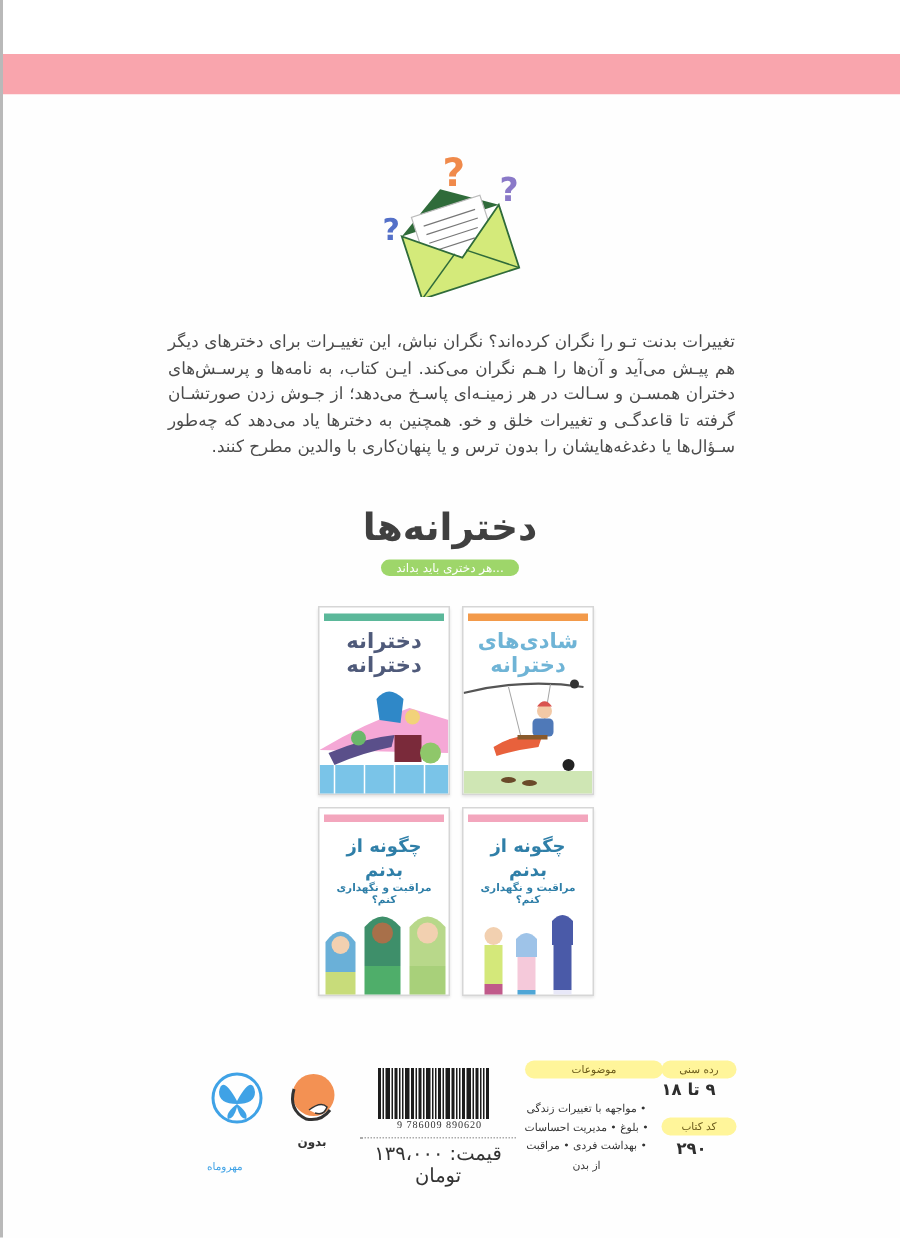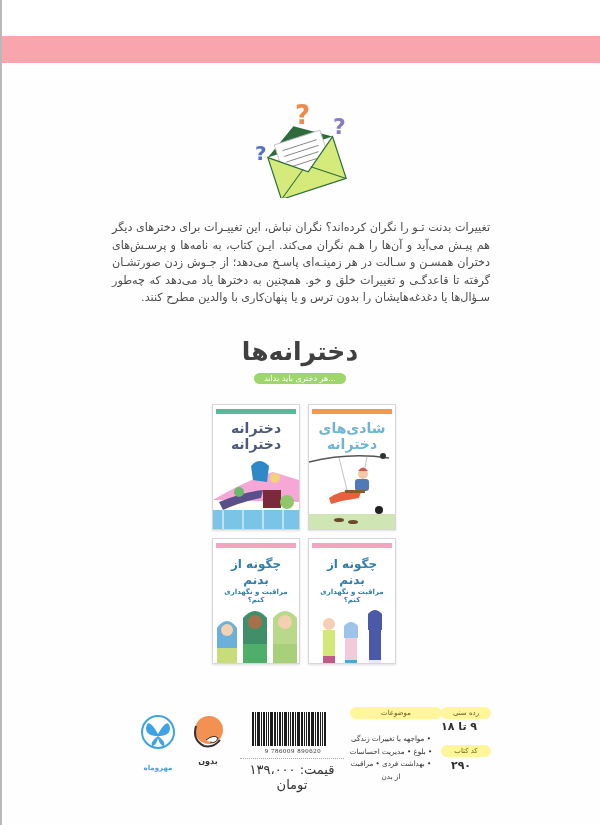--- a/index.html
+++ b/index.html
@@ -45,21 +45,21 @@
 
   .barcode { position:absolute; left:252px; top:712px; width:86px; height:34px; display:flex; align-items:stretch; gap:1px; }
   .barcode span { display:block; background:#1d1d1d; }
   .isbn { position:absolute; left:245px; top:747px; width:96px; font-family:Liberation Serif, serif; font-size:6.8px; letter-spacing:0.6px; color:#333; text-align:center; }
   .dotted { position:absolute; left:240px; top:758px; width:104px; border-top:1px dotted #aaa; }
   .price { position:absolute; left:240px; top:762px; width:104px; font-size:13px; direction:rtl; text-align:center; color:#333; }
 
   .logo-mehrsa { position:absolute; left:188px; top:712px; width:40px; }
   .logo-mehrsa .name { font-size:8px; text-align:center; font-weight:bold; color:#333; margin-top:1px; direction:rtl; }
   .logo-mehrvamah { position:absolute; left:138px; top:712px; width:40px; }
-  .logo-mehrvamah .name { font-size:7px; text-align:center; font-weight:bold; color:#3fa2e6; margin-top:8px; direction:rtl; }
+  .logo-mehrvamah .name { font-size:7px; text-align:left; font-weight:normal; color:#3fa2e6; margin-top:18px; direction:rtl; }
 </style>
 </head>
 <body>
 
 <div class="left-edge"></div>
 <div class="pink-band"></div>
 <div class="cover-bg"></div>
 
 <svg class="envelope" viewBox="0 0 120 100">
   <text x="50" y="26" font-size="26" fill="#f08a4b" font-family="DejaVu Sans, sans-serif" font-weight="bold">?</text>

